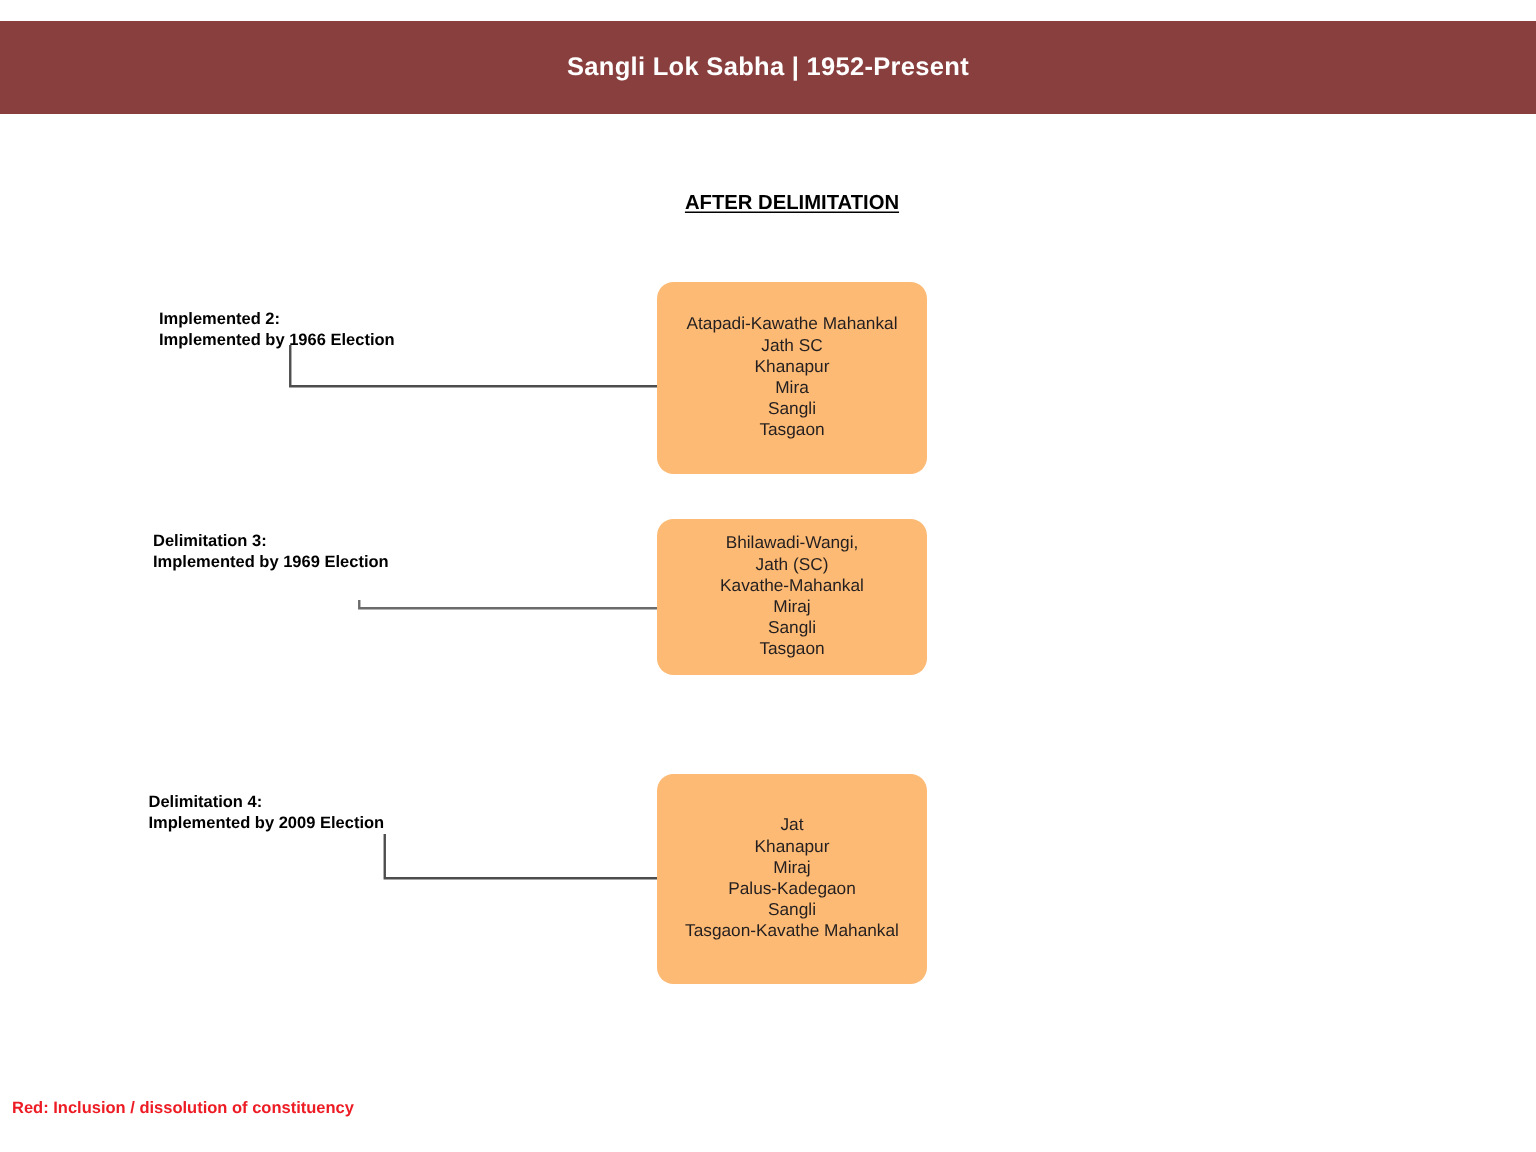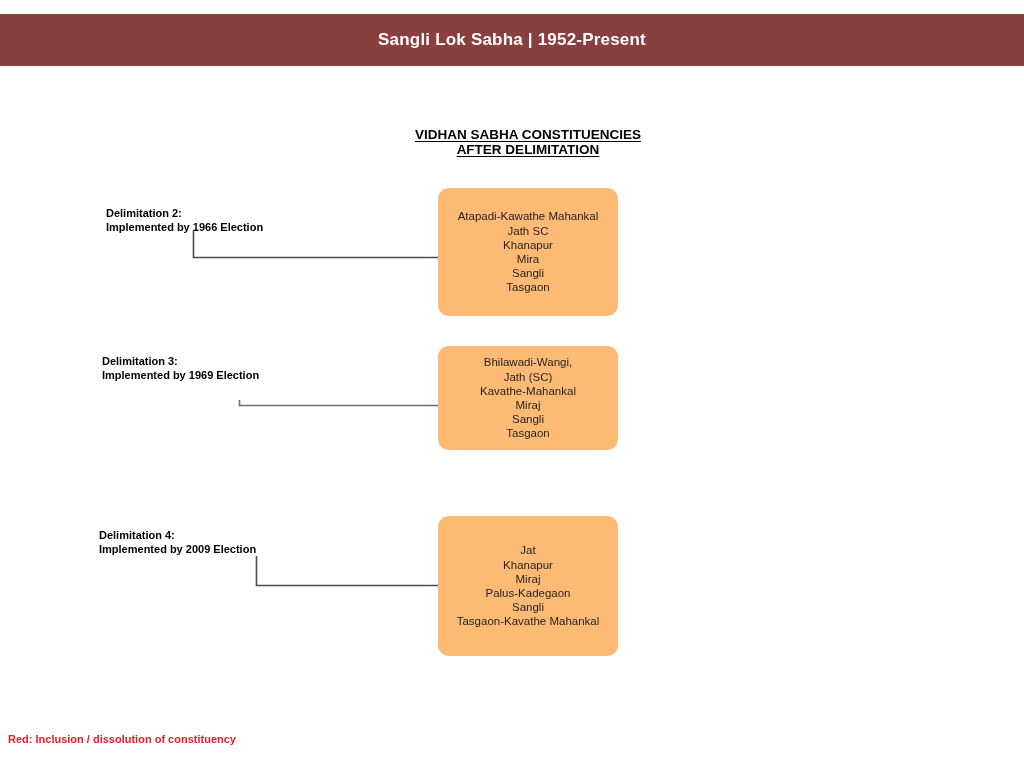--- a/index.html
+++ b/index.html
@@ -14,21 +14,21 @@
     overflow: hidden;
     position: relative;
   }
 
   
   .header-bar {
     position: absolute;
     left: 0;
     top: 14px;
     width: 1024px;
-    height: 52px;
+    height: 62px;
     background: #8a3f3f;
     display: flex;
     align-items: center;
     justify-content: center;
   }
   .header-title {
     color: #ffffff;
     font-size: 17px;
     font-weight: bold;
     letter-spacing: 0.2px;
@@ -116,26 +116,25 @@
   .legend-red   { color: #ed1c24; display: block; }
 </style>
 </head>
 <body>
 
 <div class="header-bar">
   <div class="header-title">Sangli Lok Sabha | 1952-Present</div>
 </div>
 
 <div class="column-heading">
-  <span>VIDHAN SABHA CONSTITUENCIES</span>
   <span>AFTER DELIMITATION</span>
 </div>
 
 <div class="delim-label" id="delim-label-1">
-  <span class="dl-line">Delimitation 2:</span>
+  <span class="dl-line">Implemented 2:</span>
   <span class="dl-line">Implemented by 1966 Election</span>
 </div>
 
 <svg class="connector" id="connector-1" viewBox="0 0 260 36" width="260" height="36">
   <path d="M 8.5 2 L 8.5 29.5 L 258 29.5" fill="none" stroke="#4d4d4d" stroke-width="1.6"></path>
 </svg>
 
 <div class="vs-box" id="box-1">
   <span class="vs-line">Atapadi-Kawathe Mahankal</span>
   <span class="vs-line">Jath SC</span>

